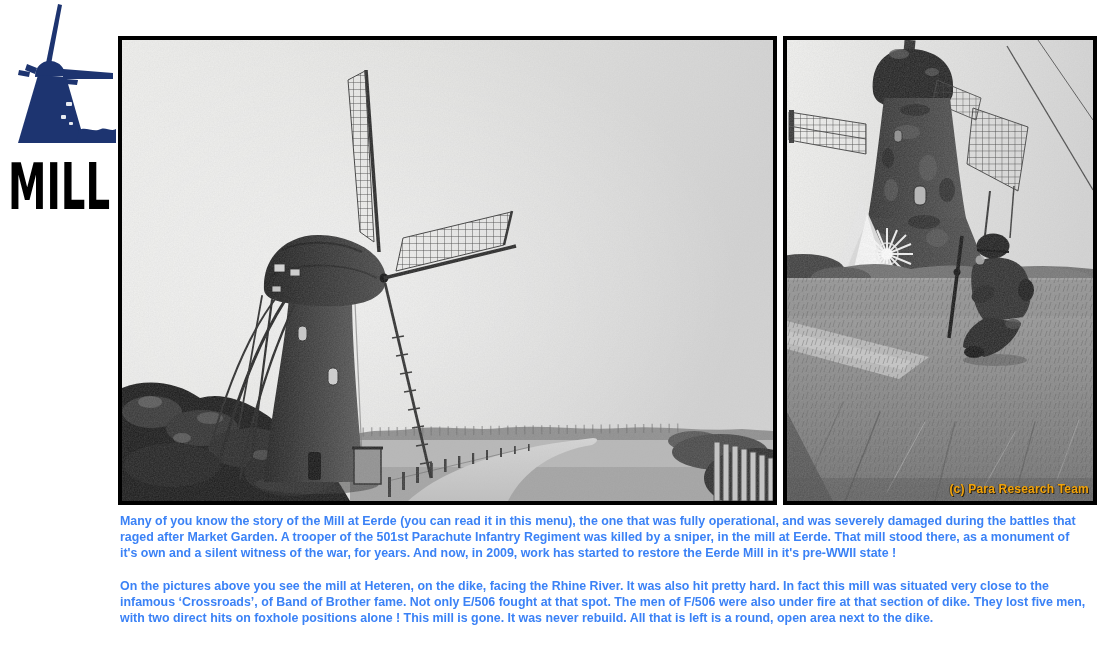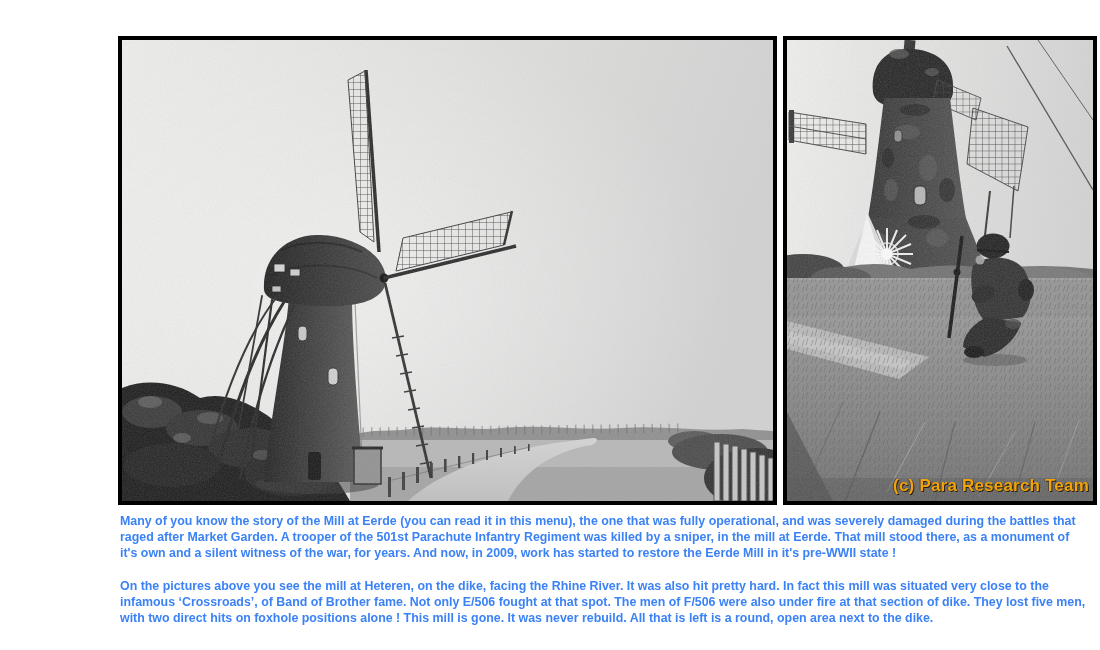--- a/index.html
+++ b/index.html
@@ -8,33 +8,62 @@
   
   .logo{position:absolute;left:6px;top:2px;width:112px;height:218px;}
   .logo-mill{position:absolute;left:0;top:0;}
   .logo-word{position:absolute;left:0;top:154px;}
   .logo-word text{font-family:"DejaVu Sans",sans-serif;font-weight:bold;fill:#000;}
   
   .photo-frame{position:absolute;top:36px;border:4px solid #000;background:#dcdcdc;}
   .photo-left{left:118px;width:651px;height:461px;}
   .photo-right{left:783px;width:306px;height:461px;}
   .photo-frame svg{display:block;}
-  .credit{position:absolute;right:4px;bottom:5px;font-size:17px;font-weight:bold;
+  .credit{position:absolute;right:4px;bottom:5px;font-size:12px;font-weight:bold;
           color:#F2A30A;letter-spacing:.2px;
           text-shadow:1px 1px 0 rgba(30,20,0,.85), -1px 0 0 rgba(30,20,0,.4);}
   
   .article{position:absolute;left:120px;top:513px;width:967px;color:#3b82f6;
            font-size:12.4px;line-height:16px;font-weight:bold;}
   .article p{margin:0 0 17px 0;}
 </style>
 </head>
 <body>
 
 <div class="page">
 
+  <div class="logo">
+    <svg class="logo-mill" width="112" height="152" viewBox="0 0 112 152">
+      <g fill="#1d3470">
+
+        <polygon points="52,2 56,3 43,73 38,71"></polygon>
+
+        <polygon points="57,67 107,71 107,77 57,77"></polygon>
+        <polygon points="60,77 72,78 71,83 60,82"></polygon>
+
+        <polygon points="21,62 31,66 29,72 19,68"></polygon>
+        <polygon points="13,68 24,70 23,75 12,73"></polygon>
+
+        <path d="M29,75 C29,64 37,58 45,59 C54,60 59,66 59,74 Z"></path>
+
+        <path d="M32,73 L60,75 L79,141 L12,141 Z"></path>
+
+        <path d="M70,141 L73,128 C80,124 87,131 95,127 C100,125 105,130 110,127 L110,141 Z"></path>
+      </g>
+
+      <g fill="#ffffff" opacity="0.9">
+        <rect x="60" y="100" width="6" height="4" rx="1"></rect>
+        <rect x="55" y="113" width="5" height="4" rx="1"></rect>
+        <rect x="63" y="120" width="4" height="3" rx="1"></rect>
+      </g>
+    </svg>
+    <svg class="logo-word" width="112" height="62" viewBox="0 0 112 62">
+      <text x="2" y="53" font-size="64" textLength="102" lengthAdjust="spacingAndGlyphs">MILL</text>
+    </svg>
+  </div>
 
   <div class="photo-frame photo-left">
     <svg width="651" height="461" viewBox="0 0 651 461">
       <defs>
         <linearGradient id="skyL" x1="0" y1="0" x2="1" y2="0.25">
           <stop offset="0" stop-color="#f0f0ee"></stop>
             <stop offset="0.45" stop-color="#e4e4e2"></stop>
           <stop offset="1" stop-color="#d3d3d3"></stop>
         </linearGradient>
         <radialGradient id="glowL" cx="0.35" cy="0.55" r="0.6">

